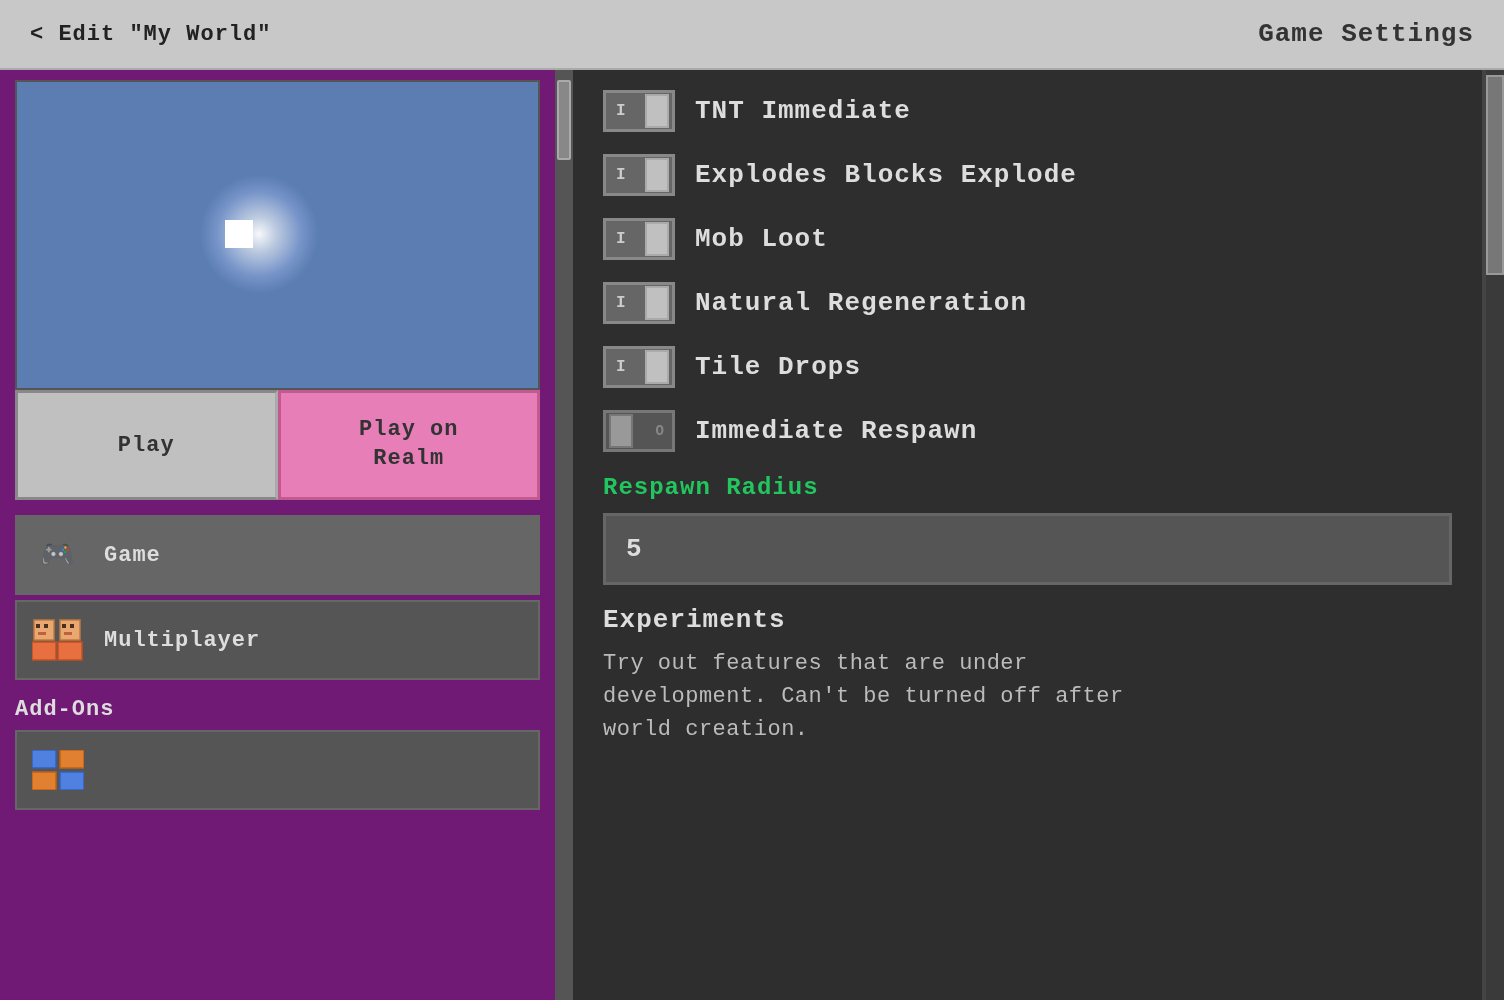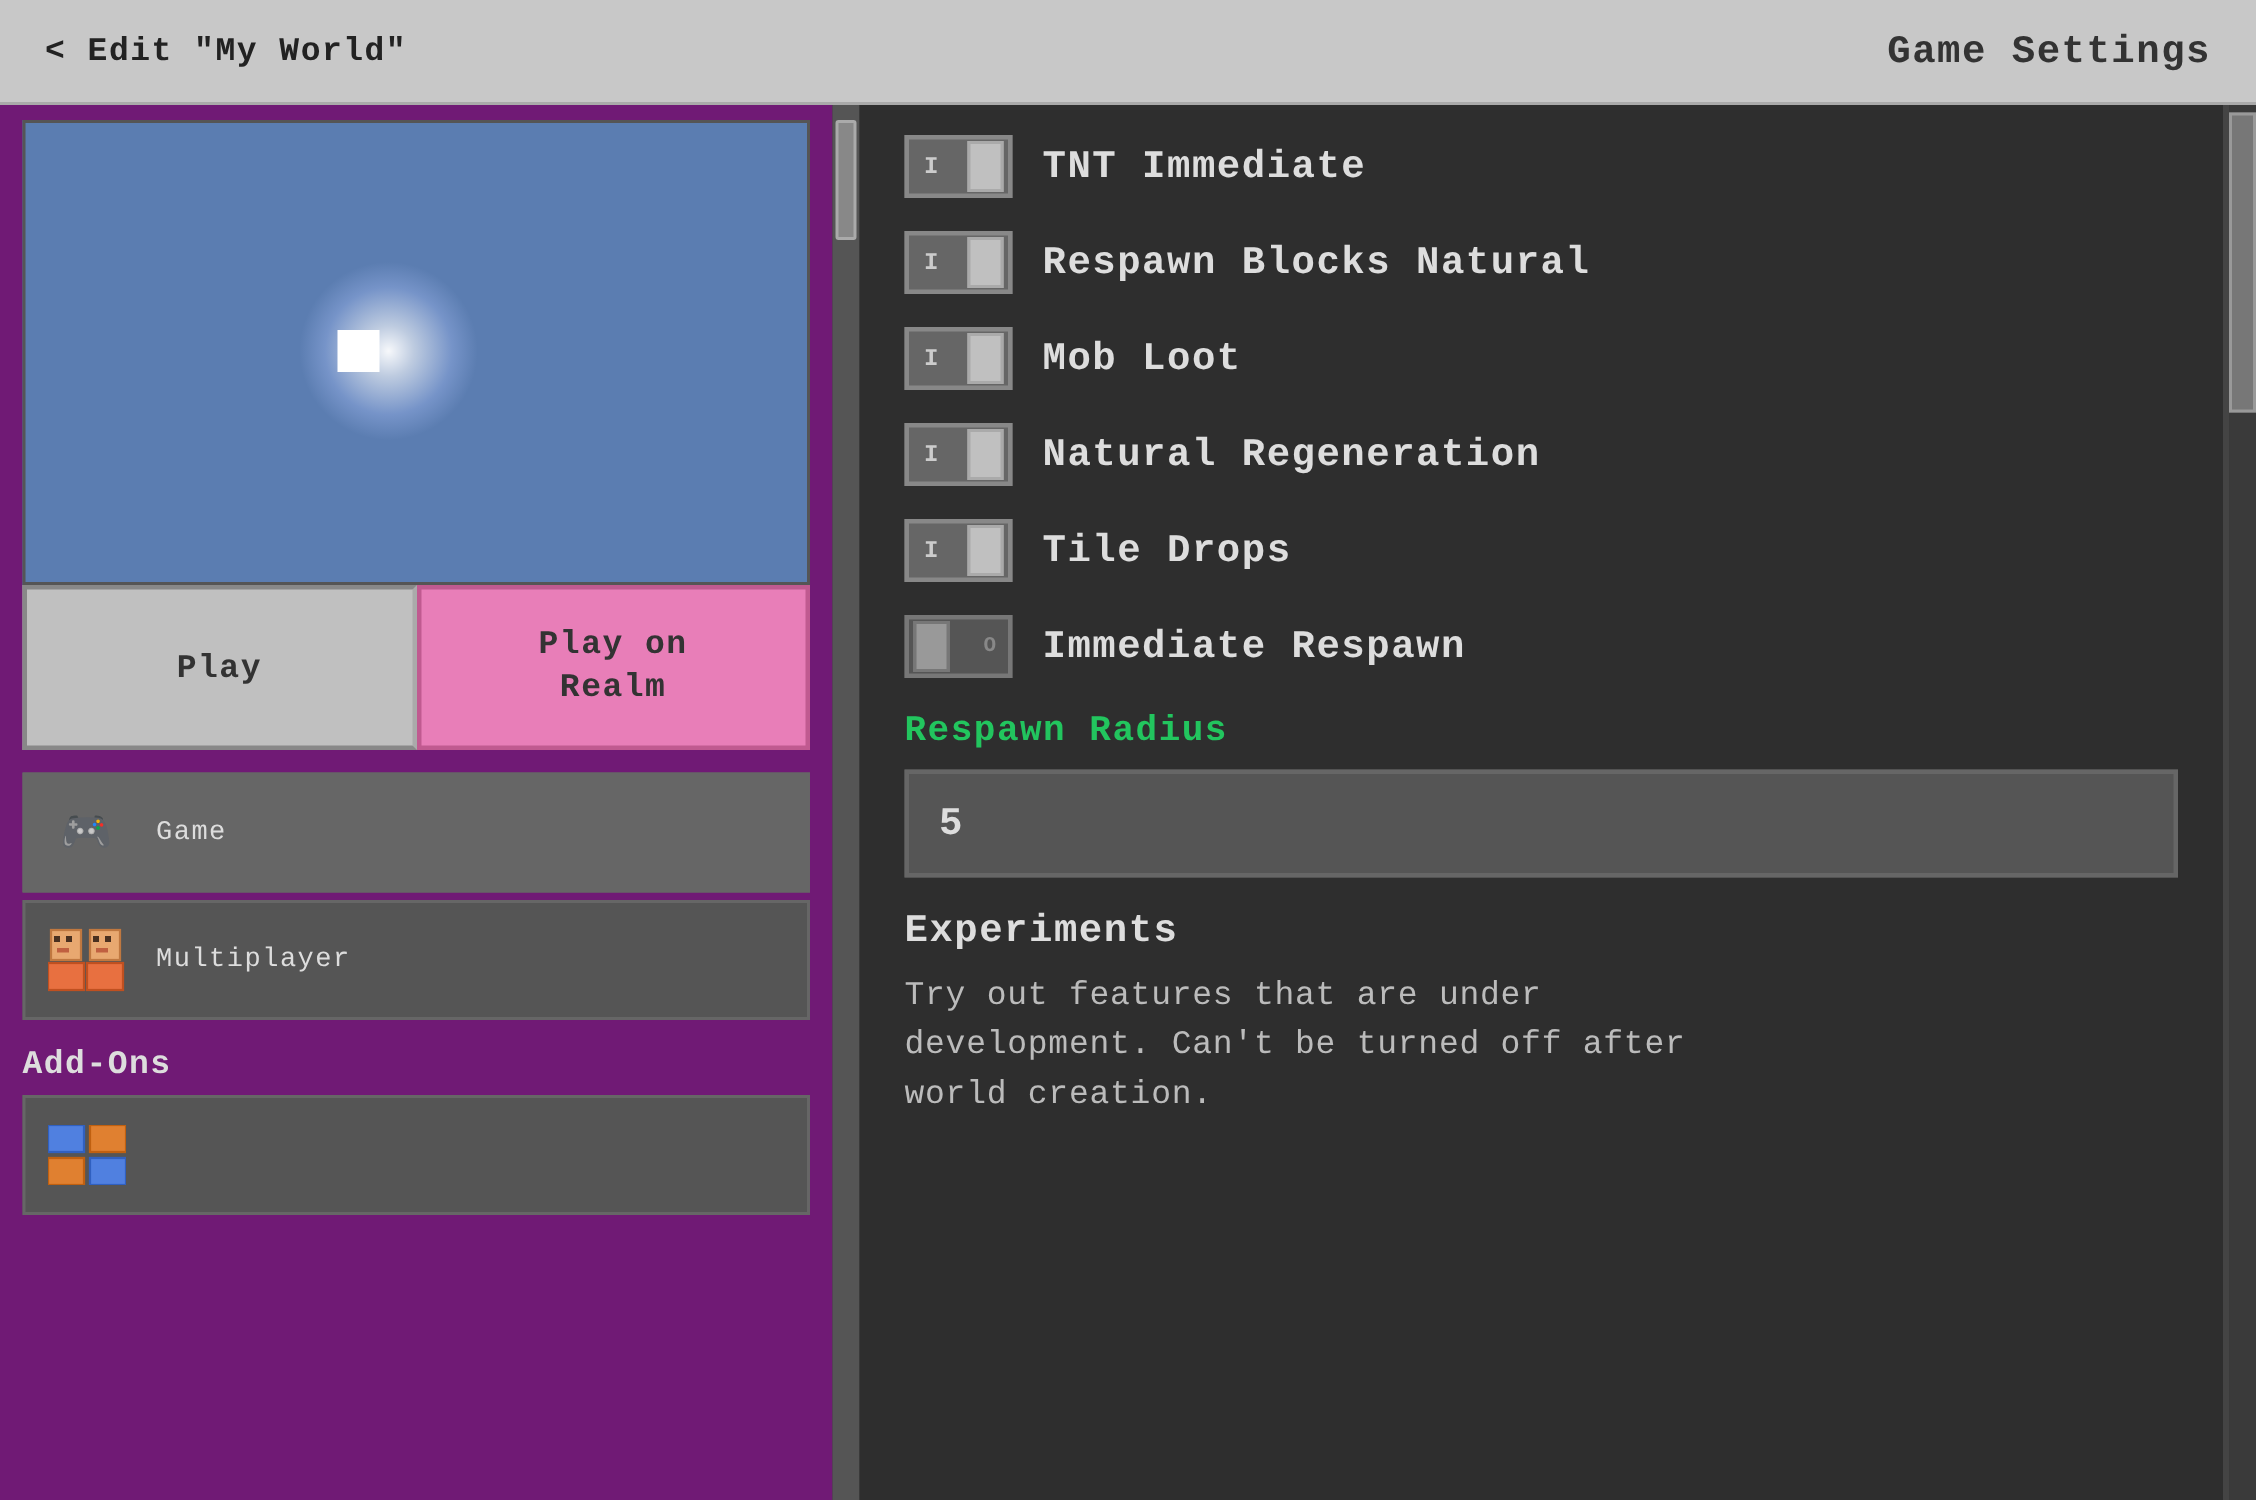--- a/index.html
+++ b/index.html
@@ -176,23 +176,23 @@
       height: 52px;
       margin-right: 20px;
       display: flex;
       align-items: center;
       justify-content: center;
       font-size: 32px;
       flex-shrink: 0;
     }
 
     .settings-label {
-      font-size: 18px;
+      font-size: 22px;
       color: #ddd;
-      font-weight: normal;
+      font-weight: bold;
       letter-spacing: 1px;
     }
 
     
     .addons-title {
       font-size: 22px;
       color: #ddd;
       font-weight: bold;
       margin: 12px 0 8px 0;
       letter-spacing: 1px;
@@ -450,21 +450,21 @@
       <div class="toggle-switch toggle-on">
         <div class="knob"></div>
       </div>
       <span class="toggle-label">TNT Immediate</span>
     </div>
 
     <div class="toggle-row">
       <div class="toggle-switch toggle-on">
         <div class="knob"></div>
       </div>
-      <span class="toggle-label">Respawn Blocks Natural</span>
+      <span class="toggle-label">Explodes Blocks Explode</span>
     </div>
 
     <div class="toggle-row">
       <div class="toggle-switch toggle-on">
         <div class="knob"></div>
       </div>
       <span class="toggle-label">Mob Loot</span>
     </div>
 
     <div class="toggle-row">

